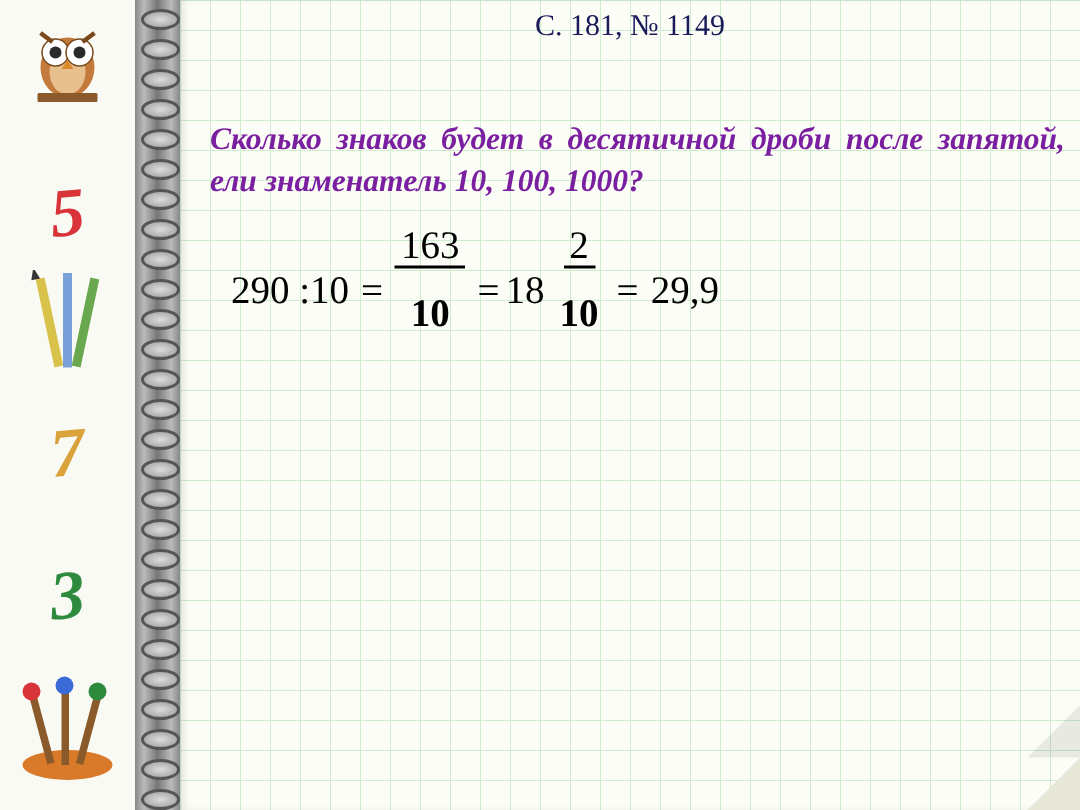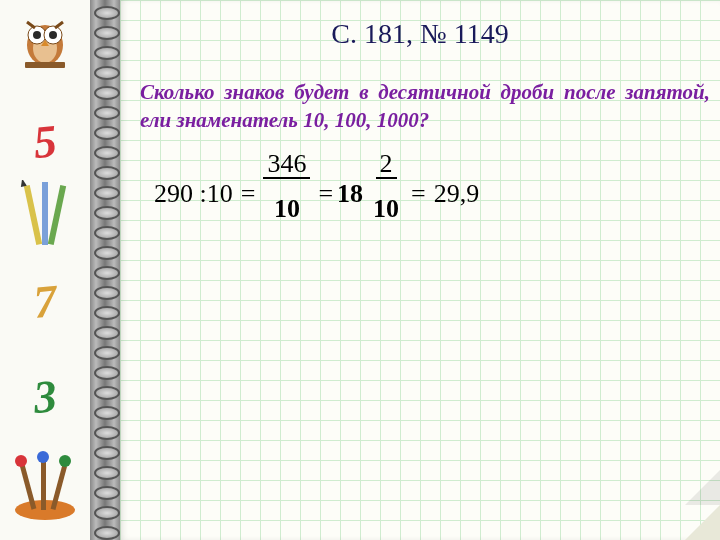--- a/index.html
+++ b/index.html
@@ -71,24 +71,24 @@
     background-color: #fdfdf8;
     background-image:
       linear-gradient(#cfeccf 1px, transparent 1px),
       linear-gradient(90deg, #cfeccf 1px, transparent 1px);
     background-size: 20px 20px;
     box-shadow: inset 4px 0 8px -4px rgba(0,0,0,0.2);
   }
 
   .title {
     position: absolute;
-    top: 18px;
+    top: 6px;
     width: 100%;
     text-align: center;
-    font-size: 28px;
+    font-size: 20px;
     color: #1a1a5a;
   }
 
   .question {
     position: absolute;
     top: 78px;
     left: 20px;
     right: 10px;
     font-size: 21px;
     font-style: italic;
@@ -120,21 +120,21 @@
     margin: 0 4px;
     line-height: 1.05;
   }
   .frac .num { border-bottom: 2px solid #000; padding: 0 4px; }
   .frac .den { padding: 16px 4px; font-weight: bold; }
 
   .mixed {
     display: inline-flex;
     align-items: center;
   }
-  .mixed .whole { margin-right: 2px; font-weight: bold; }
+  .mixed .whole { margin-right: 2px; }
 
   .corner {
     position: absolute;
     right: 0;
     bottom: 0;
     width: 0;
     height: 0;
     border-left: 35px solid transparent;
     border-bottom: 35px solid #e8e8d8;
   }
@@ -226,21 +226,21 @@
 
 <div class="page">
   <div class="title">С. 181, № 1149</div>
 
   <div class="question">Сколько знаков будет в десятичной дроби после запятой, ели знаменатель 10, 100, 1000?</div>
 
   <div class="equation">
     <span class="eq-part">290 :10</span>
     <span class="eq-part">=</span>
     <span class="frac">
-      <span class="num">346</span>
+      <span class="num">163</span>
       <span class="den">10</span>
     </span>
     <span class="eq-part">=</span>
     <span class="mixed">
       <span class="whole">18</span>
       <span class="frac">
         <span class="num">2</span>
         <span class="den">10</span>
       </span>
     </span>

